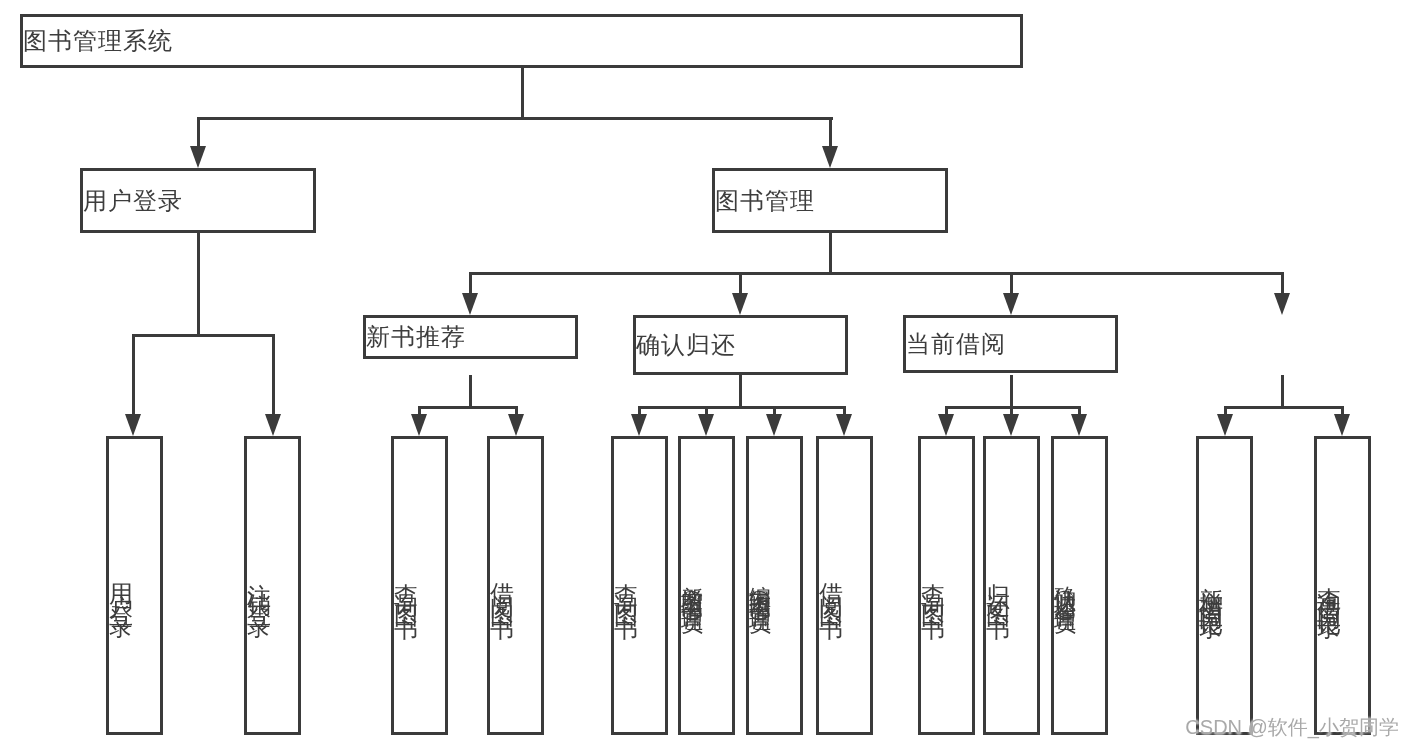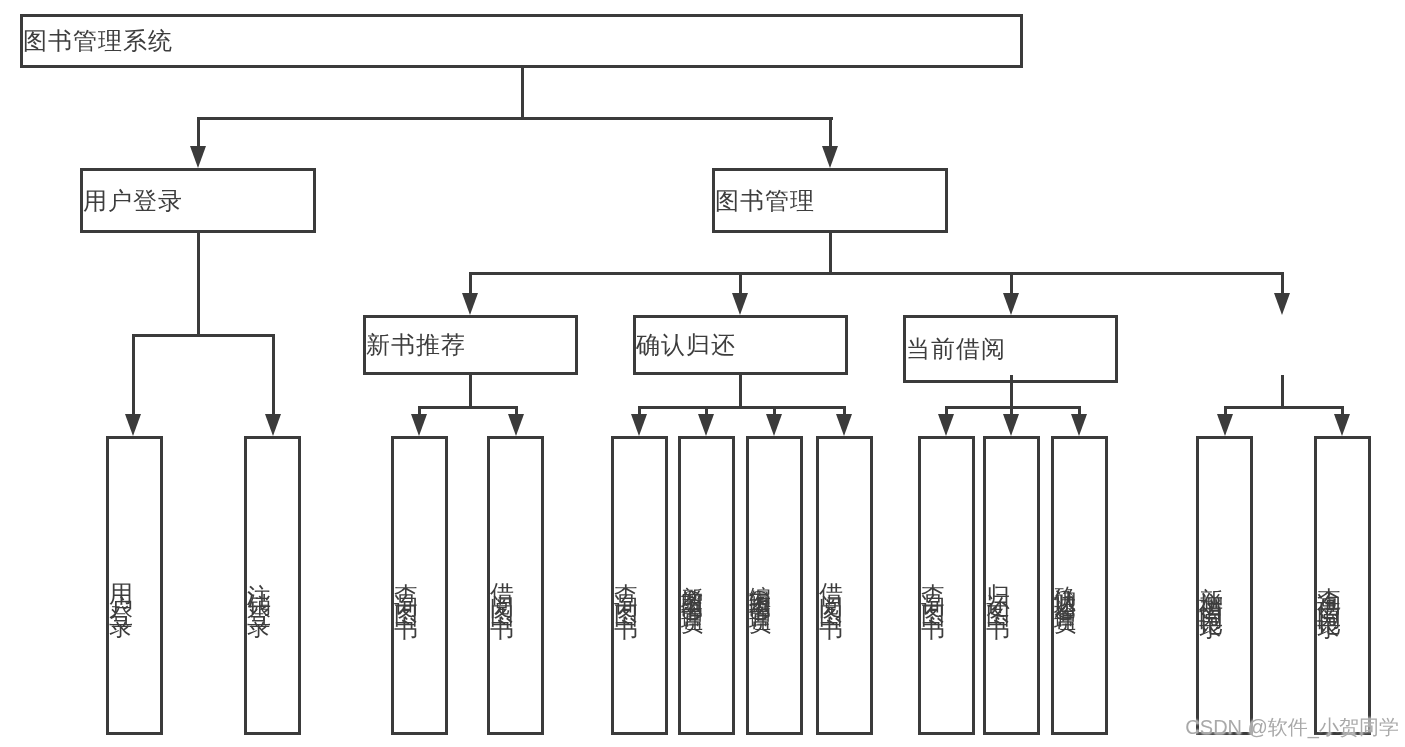--- a/index.html
+++ b/index.html
@@ -95,27 +95,27 @@
   <div class="hl" style="left:469px;top:272px;width:814px"></div>
   <div class="vl" style="left:469px;top:272px;height:23px"></div>
   <div class="ah" style="left:462px;top:293px"></div>
   <div class="vl" style="left:739px;top:272px;height:23px"></div>
   <div class="ah" style="left:732px;top:293px"></div>
   <div class="vl" style="left:1010px;top:272px;height:23px"></div>
   <div class="ah" style="left:1003px;top:293px"></div>
   <div class="vl" style="left:1281px;top:272px;height:23px"></div>
   <div class="ah" style="left:1274px;top:293px"></div>
 
-  <div class="box" style="left:363px;top:315px;width:215px;height:60px">
+  <div class="box" style="left:363px;top:315px;width:215px;height:44px">
     <span>新书推荐</span>
   </div>
   <div class="box" style="left:633px;top:315px;width:215px;height:60px">
     <span>确认归还</span>
   </div>
-  <div class="box" style="left:903px;top:315px;width:215px;height:68px">
+  <div class="box" style="left:903px;top:315px;width:215px;height:58px">
     <span>当前借阅</span>
   </div>
 
   <div class="vl" style="left:469px;top:375px;height:31px"></div>
   <div class="hl" style="left:418px;top:406px;width:100px"></div>
   <div class="vl" style="left:418px;top:406px;height:10px"></div>
   <div class="ah" style="left:411px;top:414px"></div>
   <div class="vl" style="left:515px;top:406px;height:10px"></div>
   <div class="ah" style="left:508px;top:414px"></div>
 

